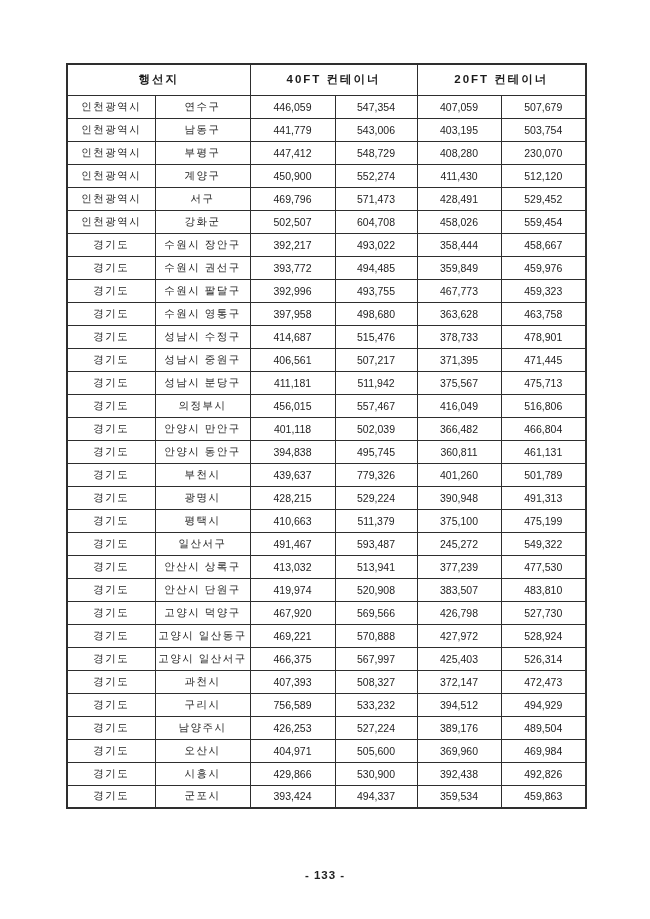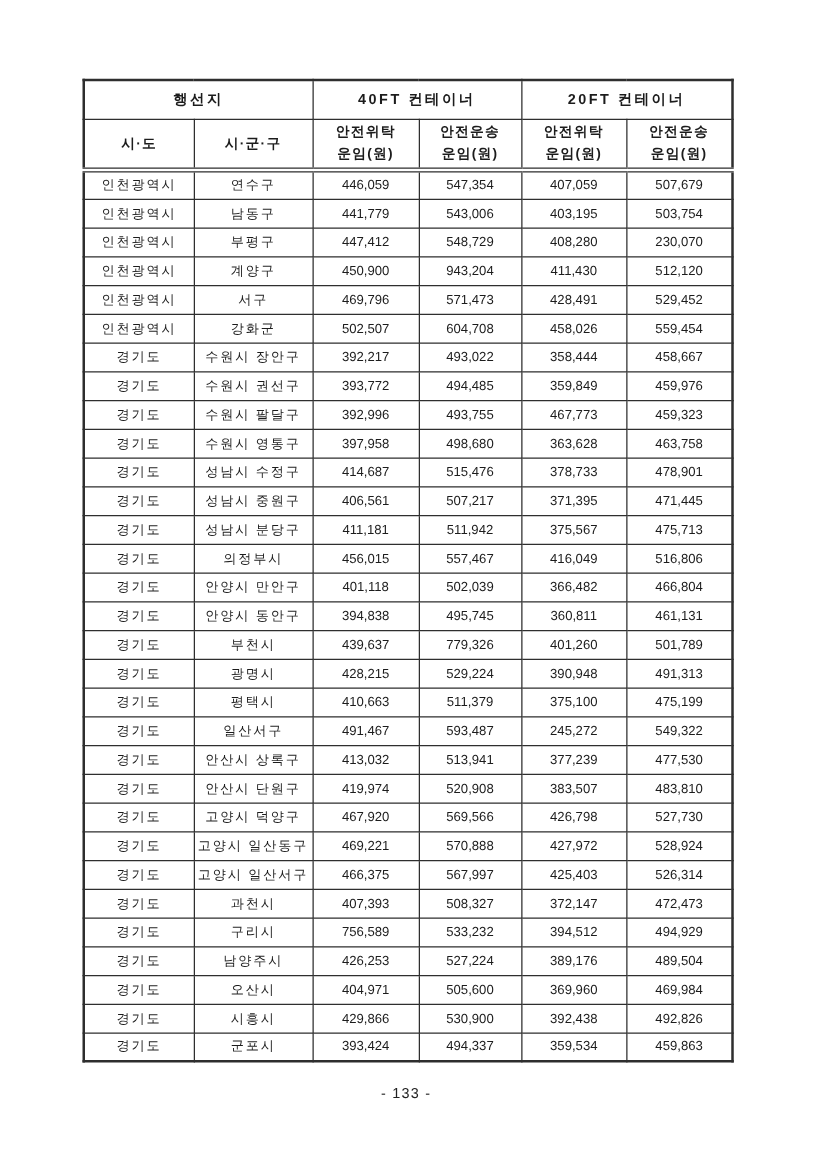--- a/index.html
+++ b/index.html
@@ -59,20 +59,21 @@
   }
   .page-number {
     position: absolute;
     top: 869px;
     left: 0;
     width: 100%;
     text-align: center;
     font-size: 11.5px;
     letter-spacing: 1px;
     color: #222222;
+    font-weight: bold;
   }
 </style>
 </head>
 <body>
 
 <div class="page">
 
   <table class="rate-table">
     <colgroup>
       <col style="width:88px">
@@ -81,32 +82,20 @@
       <col style="width:82px">
       <col style="width:84px">
       <col style="width:85px">
     </colgroup>
     <thead>
       <tr class="h1">
         <th colspan="2">행선지</th>
         <th colspan="2">40FT 컨테이너</th>
         <th colspan="2">20FT 컨테이너</th>
       </tr>
-      <tr class="h2">
-        <th>시·도</th>
-        <th>시·군·구</th>
-        <th>안전위탁
-운임(원)</th>
-        <th>안전운송
-운임(원)</th>
-        <th>안전위탁
-운임(원)</th>
-        <th>안전운송
-운임(원)</th>
-      </tr>
     </thead>
     <tbody id="table-body">
         <tr>
     <td class="c-sido">인천광역시</td>
     <td class="c-sigungu">연수구</td>
     <td class="c-num">446,059</td>
     <td class="c-num">547,354</td>
     <td class="c-num">407,059</td>
     <td class="c-num">507,679</td>
   </tr>
@@ -123,21 +112,21 @@
     <td class="c-sigungu">부평구</td>
     <td class="c-num">447,412</td>
     <td class="c-num">548,729</td>
     <td class="c-num">408,280</td>
     <td class="c-num">230,070</td>
   </tr>
         <tr>
     <td class="c-sido">인천광역시</td>
     <td class="c-sigungu">계양구</td>
     <td class="c-num">450,900</td>
-    <td class="c-num">943,204</td>
+    <td class="c-num">552,274</td>
     <td class="c-num">411,430</td>
     <td class="c-num">512,120</td>
   </tr>
         <tr>
     <td class="c-sido">인천광역시</td>
     <td class="c-sigungu">서구</td>
     <td class="c-num">469,796</td>
     <td class="c-num">571,473</td>
     <td class="c-num">428,491</td>
     <td class="c-num">529,452</td>

